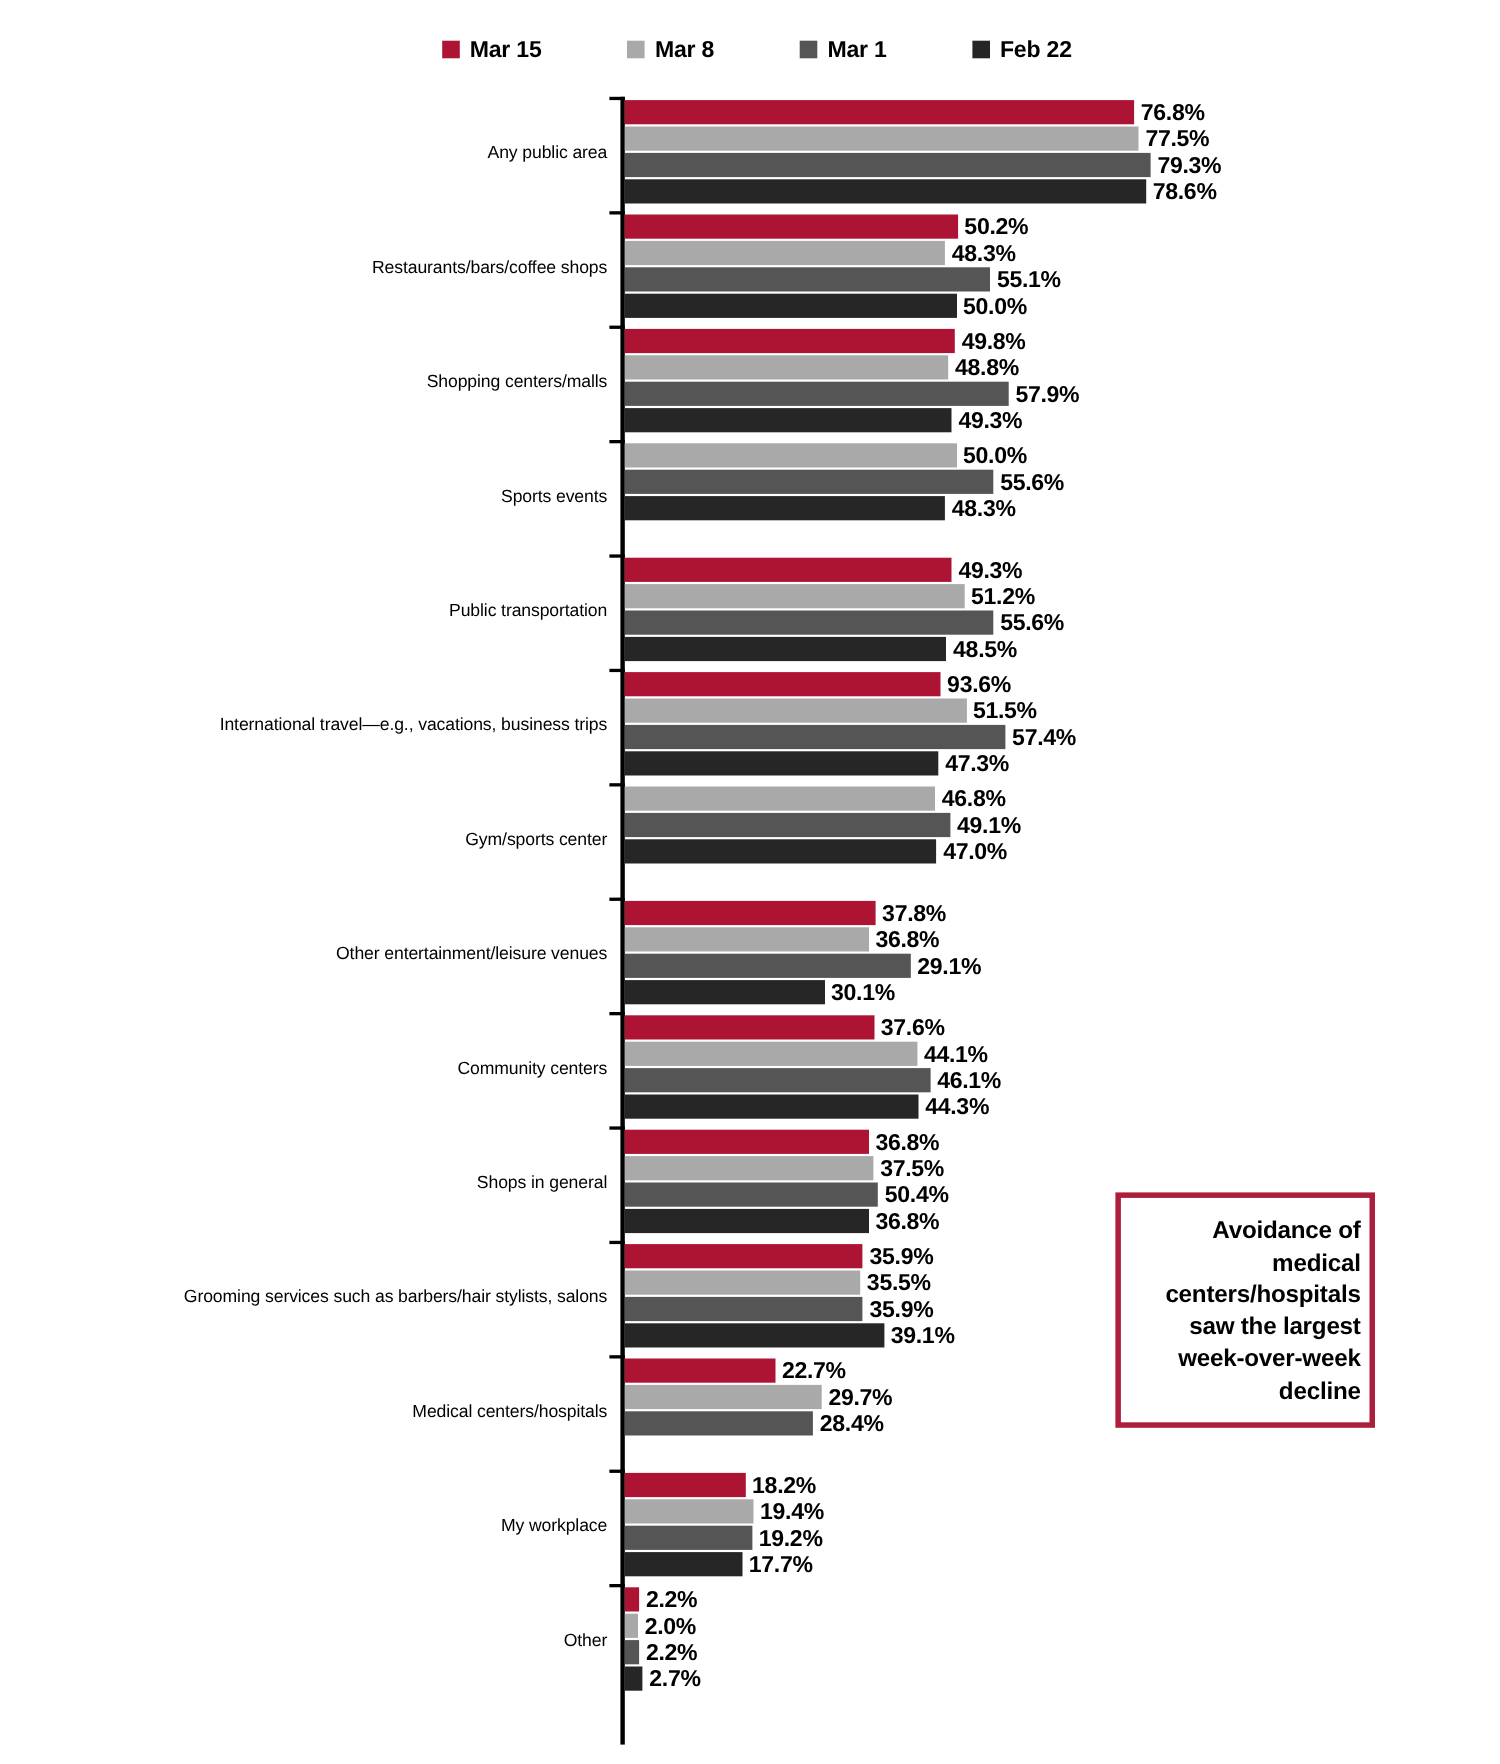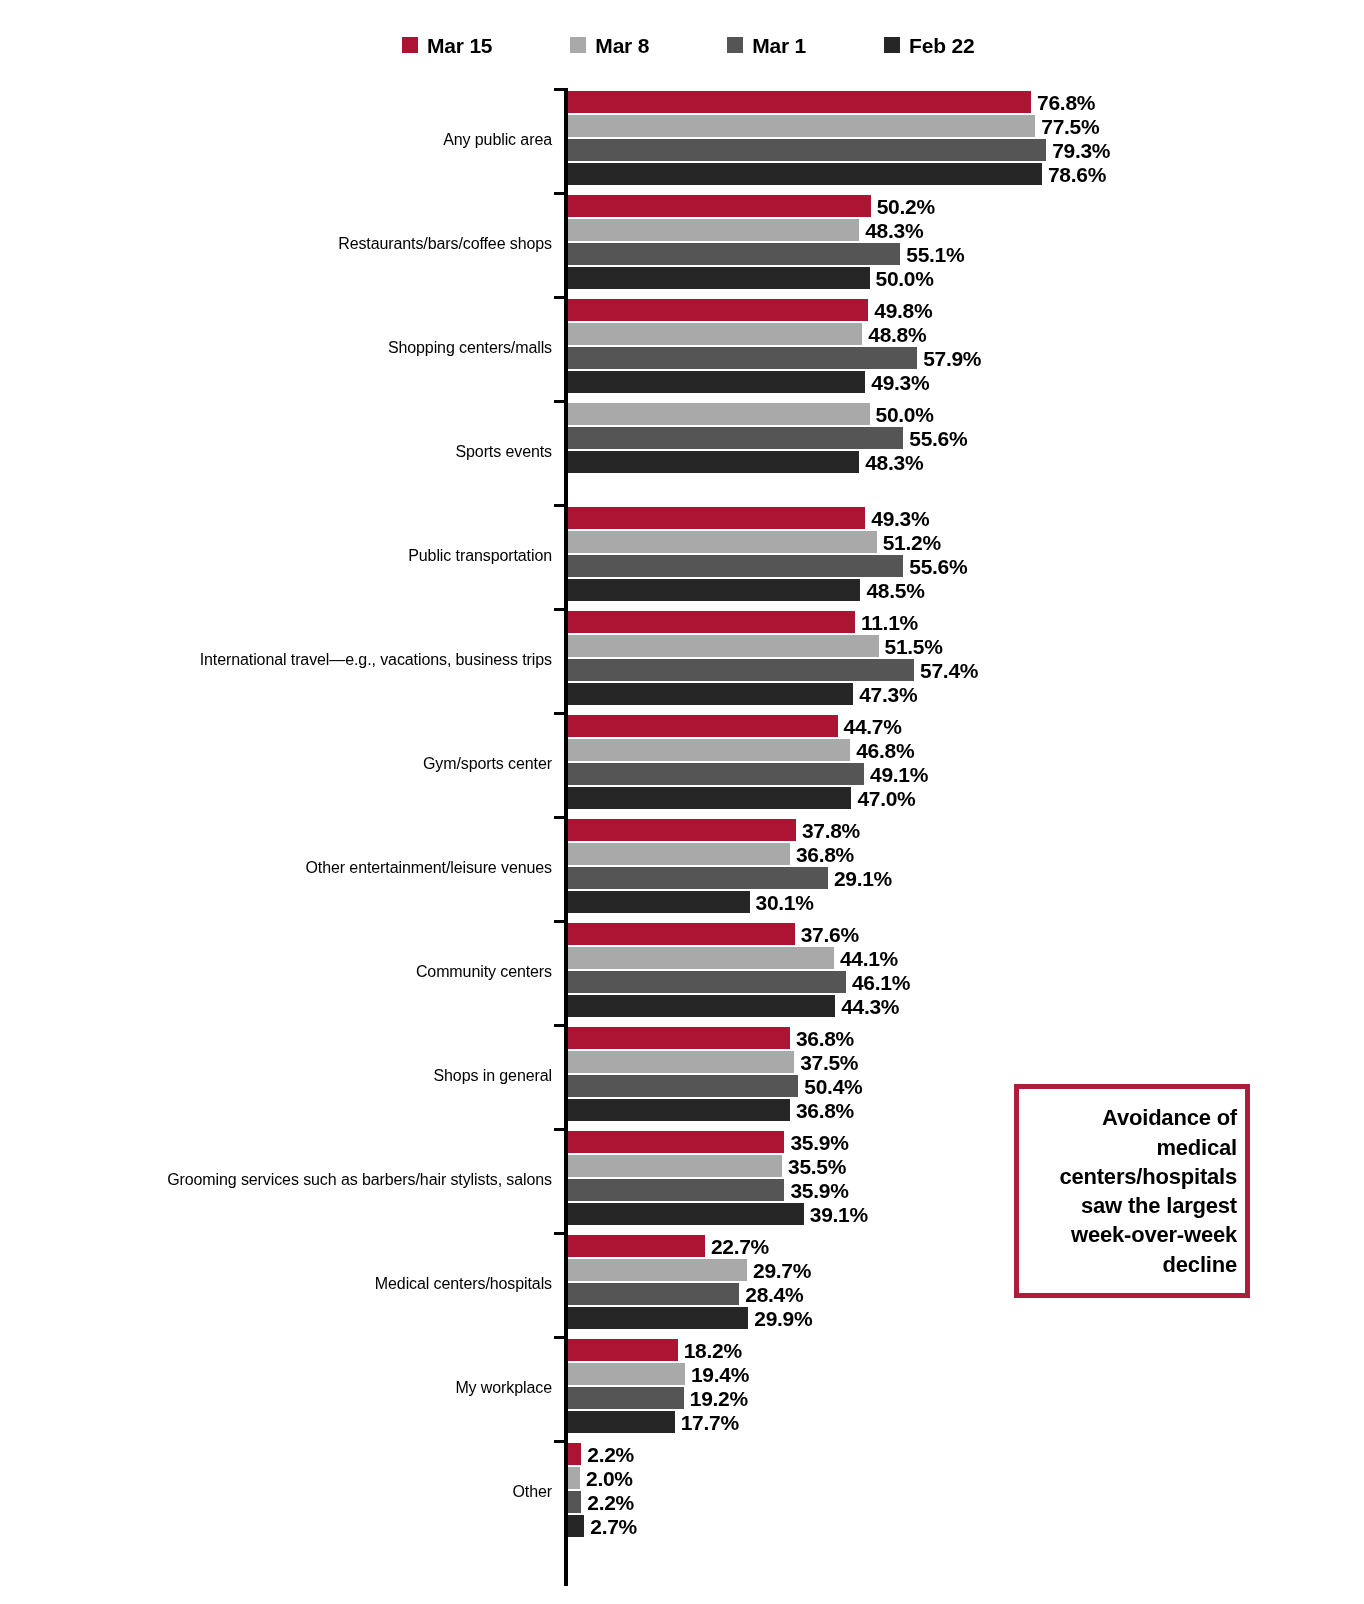--- a/index.html
+++ b/index.html
@@ -274,45 +274,41 @@
           <span class="bar-value">48.5%</span>
         </div>
       </div>
     </div>
     <div class="group" style="top: 520px;">
       <div class="tick"></div>
       <div class="cat-label">International travel—e.g., vacations, business trips</div>
       <div class="bars">
         <div class="bar-row">
           <div class="bar" style="width: 287.028px; background: rgb(173, 20, 51);"></div>
-          <span class="bar-value">11.1%</span>
+          <span class="bar-value">93.6%</span>
         </div>
         <div class="bar-row">
           <div class="bar" style="width: 310.545px; background: rgb(169, 169, 169);"></div>
           <span class="bar-value">51.5%</span>
         </div>
         <div class="bar-row">
           <div class="bar" style="width: 346.122px; background: rgb(85, 85, 85);"></div>
           <span class="bar-value">57.4%</span>
         </div>
         <div class="bar-row">
           <div class="bar" style="width: 285.219px; background: rgb(38, 38, 38);"></div>
           <span class="bar-value">47.3%</span>
         </div>
       </div>
     </div>
     <div class="group" style="top: 624px;">
       <div class="tick"></div>
       <div class="cat-label">Gym/sports center</div>
       <div class="bars">
         <div class="bar-row">
-          <div class="bar" style="width: 269.541px; background: rgb(173, 20, 51);"></div>
-          <span class="bar-value">44.7%</span>
-        </div>
-        <div class="bar-row">
           <div class="bar" style="width: 282.204px; background: rgb(169, 169, 169);"></div>
           <span class="bar-value">46.8%</span>
         </div>
         <div class="bar-row">
           <div class="bar" style="width: 296.073px; background: rgb(85, 85, 85);"></div>
           <span class="bar-value">49.1%</span>
         </div>
         <div class="bar-row">
           <div class="bar" style="width: 283.41px; background: rgb(38, 38, 38);"></div>
           <span class="bar-value">47.0%</span>
@@ -415,24 +411,20 @@
           <div class="bar" style="width: 136.881px; background: rgb(173, 20, 51);"></div>
           <span class="bar-value">22.7%</span>
         </div>
         <div class="bar-row">
           <div class="bar" style="width: 179.091px; background: rgb(169, 169, 169);"></div>
           <span class="bar-value">29.7%</span>
         </div>
         <div class="bar-row">
           <div class="bar" style="width: 171.252px; background: rgb(85, 85, 85);"></div>
           <span class="bar-value">28.4%</span>
-        </div>
-        <div class="bar-row">
-          <div class="bar" style="width: 180.297px; background: rgb(38, 38, 38);"></div>
-          <span class="bar-value">29.9%</span>
         </div>
       </div>
     </div>
     <div class="group" style="top: 1248px;">
       <div class="tick"></div>
       <div class="cat-label">My workplace</div>
       <div class="bars">
         <div class="bar-row">
           <div class="bar" style="width: 109.746px; background: rgb(173, 20, 51);"></div>
           <span class="bar-value">18.2%</span>

